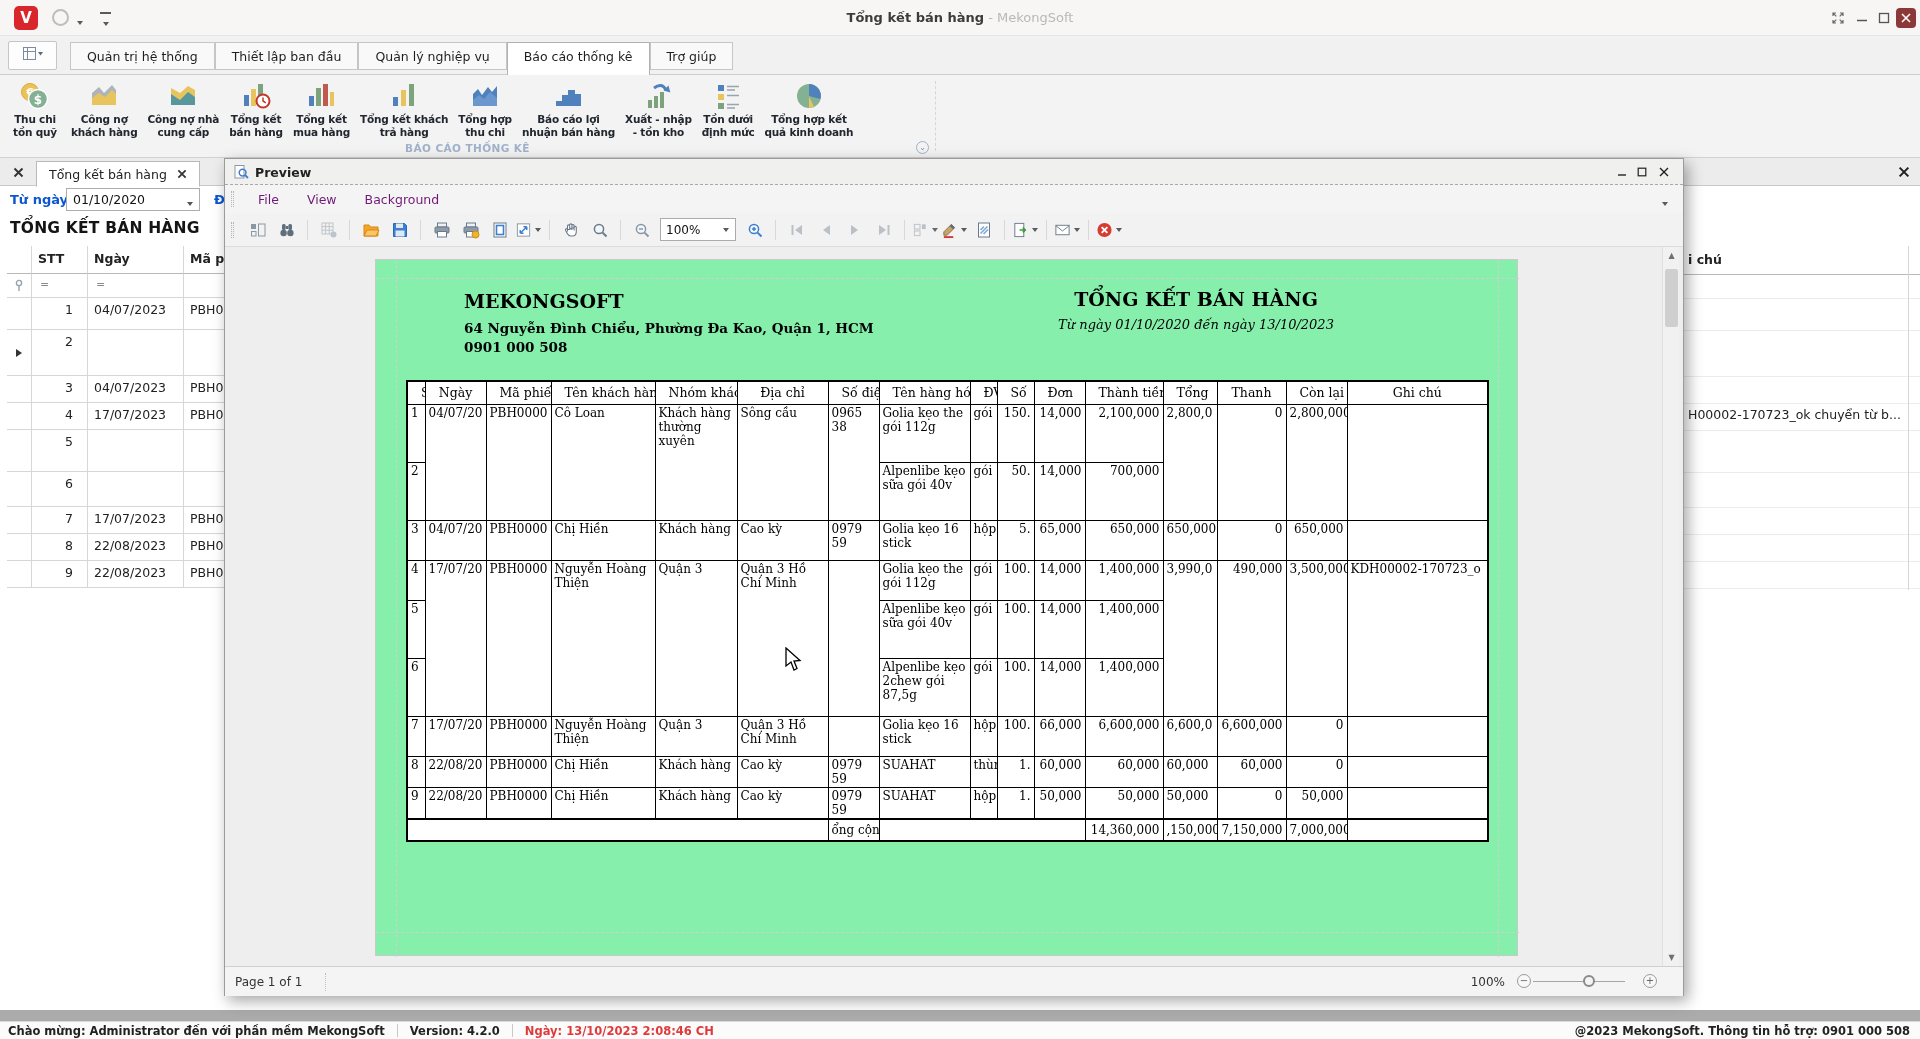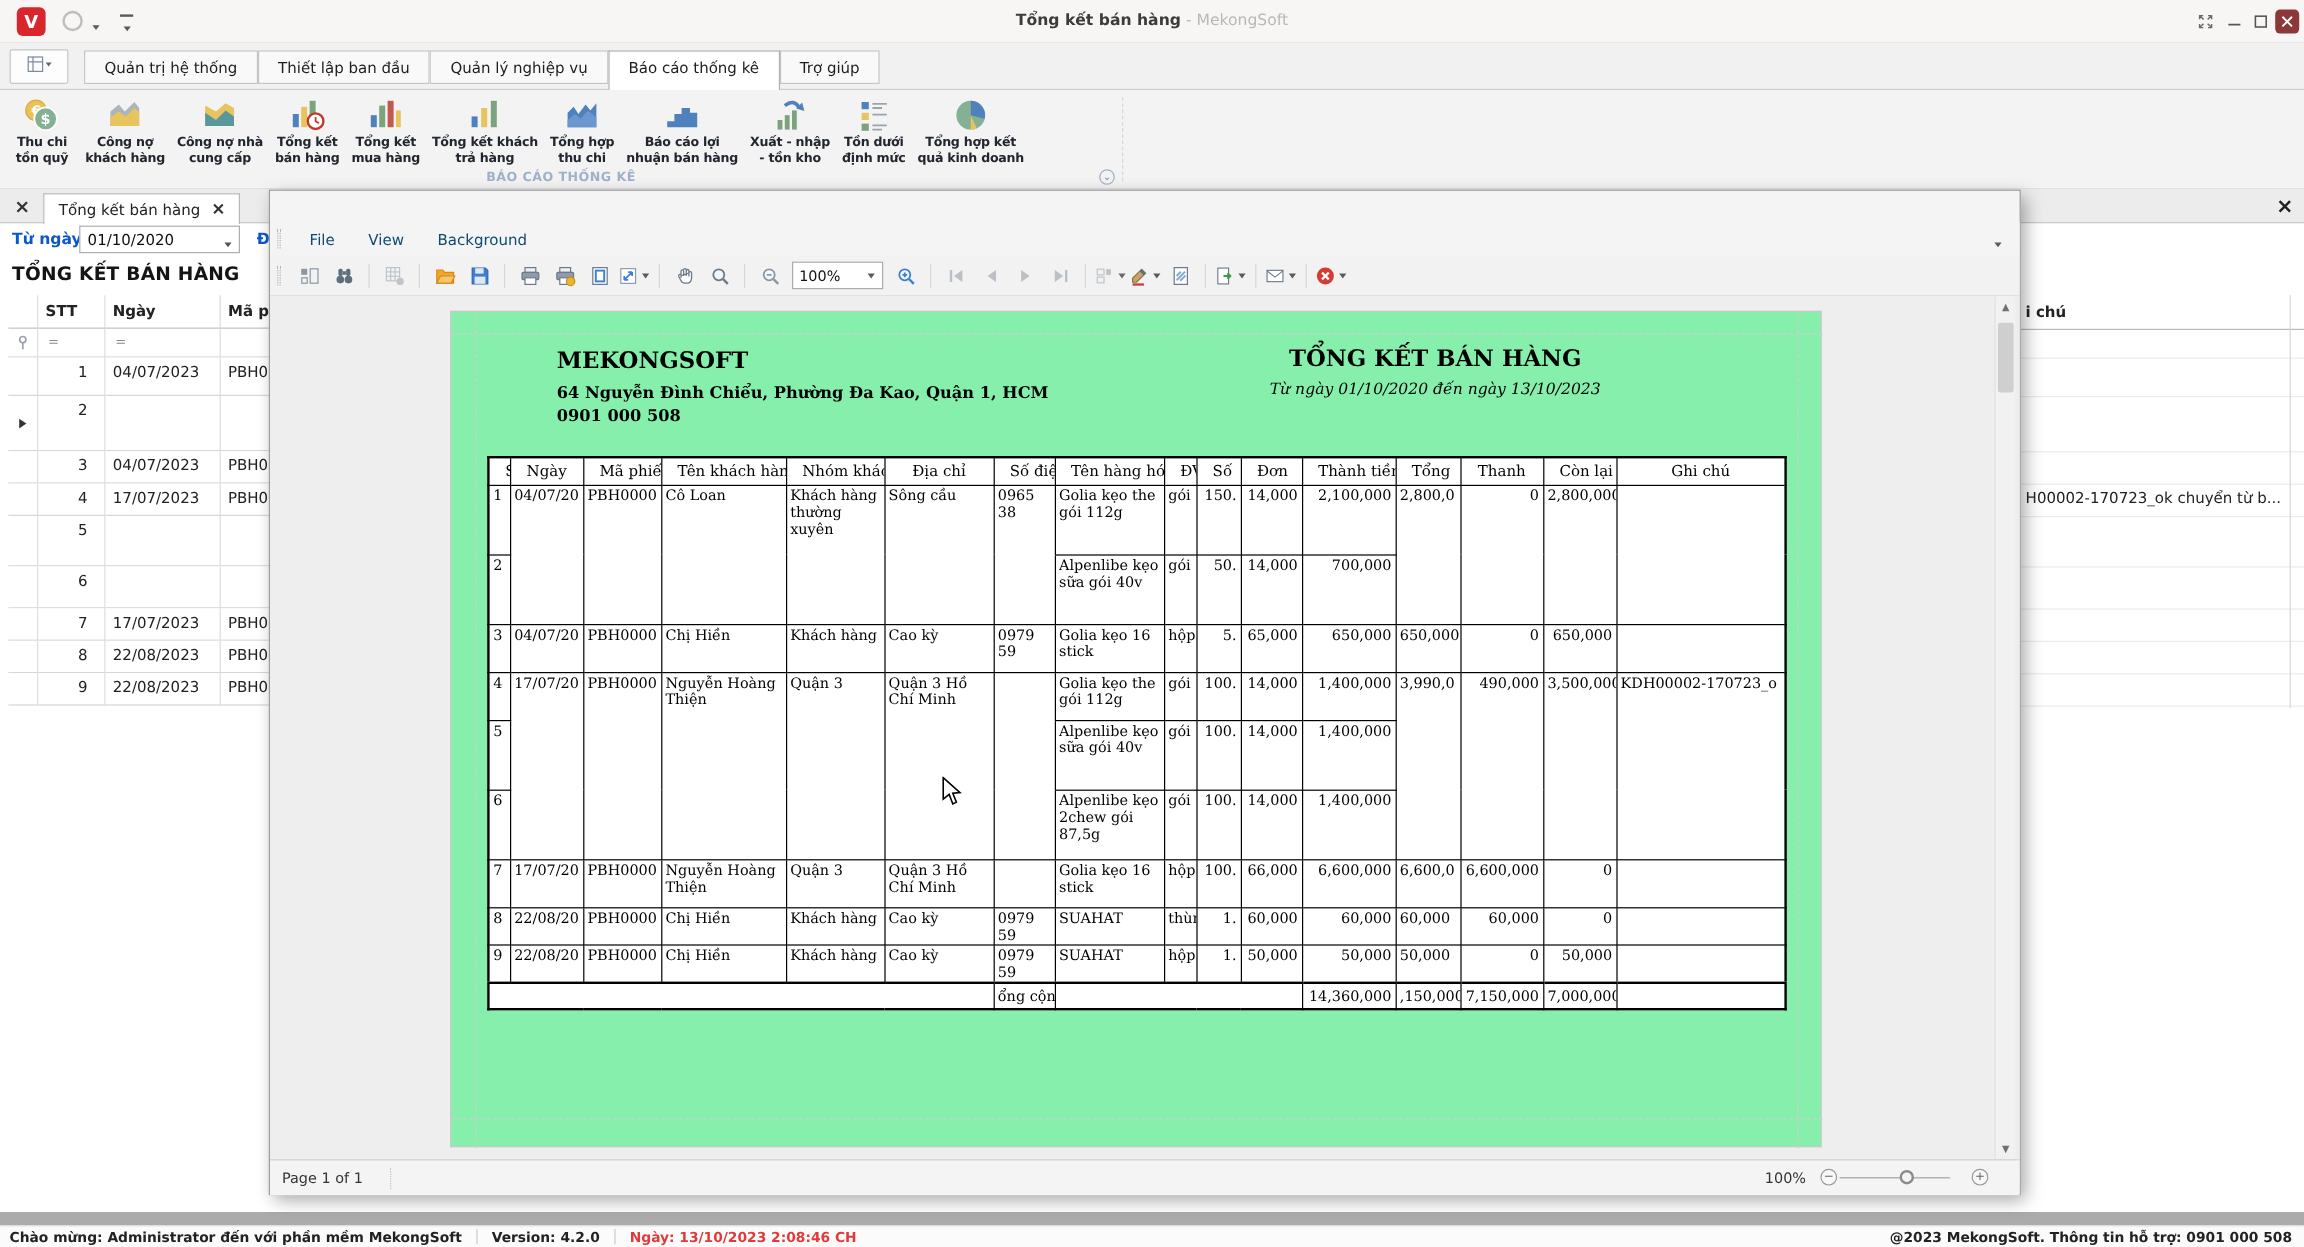--- a/index.html
+++ b/index.html
@@ -77,21 +77,21 @@
   .sb-right { position:absolute; right:10px; }
 
   
   .preview { left:224px; top:158px; width:1460px; height:838px; background:#f4f4f4; border:1px solid #9b9b9b; box-shadow:4px 5px 14px rgba(0,0,0,0.35); z-index:20; }
   .pv-title { position:absolute; left:0; top:0; width:100%; height:26px; background:#f0f0ef; border-bottom:1px dashed #a8a8a8; }
   .pv-title .ico { position:absolute; left:8px; top:5px; }
   .pv-title .txt { position:absolute; left:30px; top:6px; font-weight:bold; font-size:12.5px; color:#222; }
   .pv-ctl { position:absolute; top:5px; width:18px; height:16px; display:flex; align-items:center; justify-content:center; }
   .pv-menubar { position:absolute; left:0; top:26px; width:100%; height:28px; background:#f4f4f4; display:flex; align-items:center; }
   .grip { width:3px; height:16px; border-left:1px dotted #b5b5b5; border-right:1px dotted #b5b5b5; margin:0 10px 0 6px; }
-  .pv-menu { padding:0 14px; font-size:12.5px; color:#0c4a6e; }
+  .pv-menu { padding:0 14px; font-size:12.5px; color:#701a75; }
   .pv-menubar .ovf { position:absolute; right:14px; top:11px; }
   .pv-toolbar { position:absolute; left:0; top:54px; width:100%; height:34px; background:#f2f2f2; border-bottom:1px solid #dcdcdc; display:flex; align-items:center; }
   #pv-toolbar-items { display:flex; align-items:center; gap:2px; }
   .tbtn { width:27px; height:26px; display:flex; align-items:center; justify-content:center; border-radius:2px; }
   .tbtn.disabled { opacity:0.9; }
   .tsep { width:1px; height:20px; background:#d8d8d8; margin:0 5px; }
   .tcaret { margin-left:2px; display:flex; }
   .tcombo { width:76px; height:23px; background:#fff; border:1px solid #ababab; display:flex; align-items:center; justify-content:space-between; padding:0 5px; margin:0 3px; }
   .tcombo-val { font-size:12px; color:#111; }
 
@@ -448,20 +448,43 @@
       <div class="r-line" style="top: 261px;"></div>
       <div class="r-line" style="top: 288px;"></div>
       <div class="r-line" style="top: 315px;"></div>
       <div class="r-line" style="top: 342px;"></div>
     </div>
   <div class="r-vline"></div>
   <div class="r-cell">H00002-170723_ok chuyển từ b...</div>
 </div>
 
 <div class="abs preview">
+  <div class="pv-title">
+    <span class="ico"><svg width="16" height="16" viewBox="0 0 16 16">
+          <rect x="2" y="1.5" width="9" height="12.5" fill="#fff" stroke="#8a97a5"></rect>
+          <circle cx="9.6" cy="8.6" r="3.4" fill="none" stroke="#3f7fd2" stroke-width="1.5"></circle>
+          <line x1="12" y1="11" x2="15" y2="14" stroke="#3f7fd2" stroke-width="1.8"></line>
+        </svg></span>
+    <span class="txt">Preview</span>
+    <span class="pv-ctl" style="right:52px">
+        <svg width="10" height="10" viewBox="0 0 10 10">
+          <line x1="1" y1="8" x2="9" y2="8" stroke="#222" stroke-width="1.4"></line>
+        </svg>
+      </span>
+    <span class="pv-ctl" style="right:32px">
+        <svg width="10" height="10" viewBox="0 0 10 10">
+          <rect x="1.2" y="1.2" width="7.6" height="7.6" fill="none" stroke="#222" stroke-width="1.2"></rect>
+        </svg>
+      </span>
+    <span class="pv-ctl" style="right:10px">
+        <svg width="10" height="10" viewBox="0 0 10 10">
+          <path d="M1 1 l8 8 M9 1 l-8 8" stroke="#222" stroke-width="1.4"></path>
+        </svg>
+      </span>
+  </div>
   <div class="pv-menubar">
     <span class="grip"></span>
     <span id="pv-menus"><span class="pv-menu">File</span><span class="pv-menu">View</span><span class="pv-menu">Background</span></span>
     <span class="ovf"><svg width="8" height="6" viewBox="0 0 8 6">
           <path d="M1 1 h6 l-3 4 z" fill="#5a5a5a"></path>
         </svg></span>
   </div>
   <div class="pv-toolbar">
     <span class="grip"></span>
     <div id="pv-toolbar-items">

